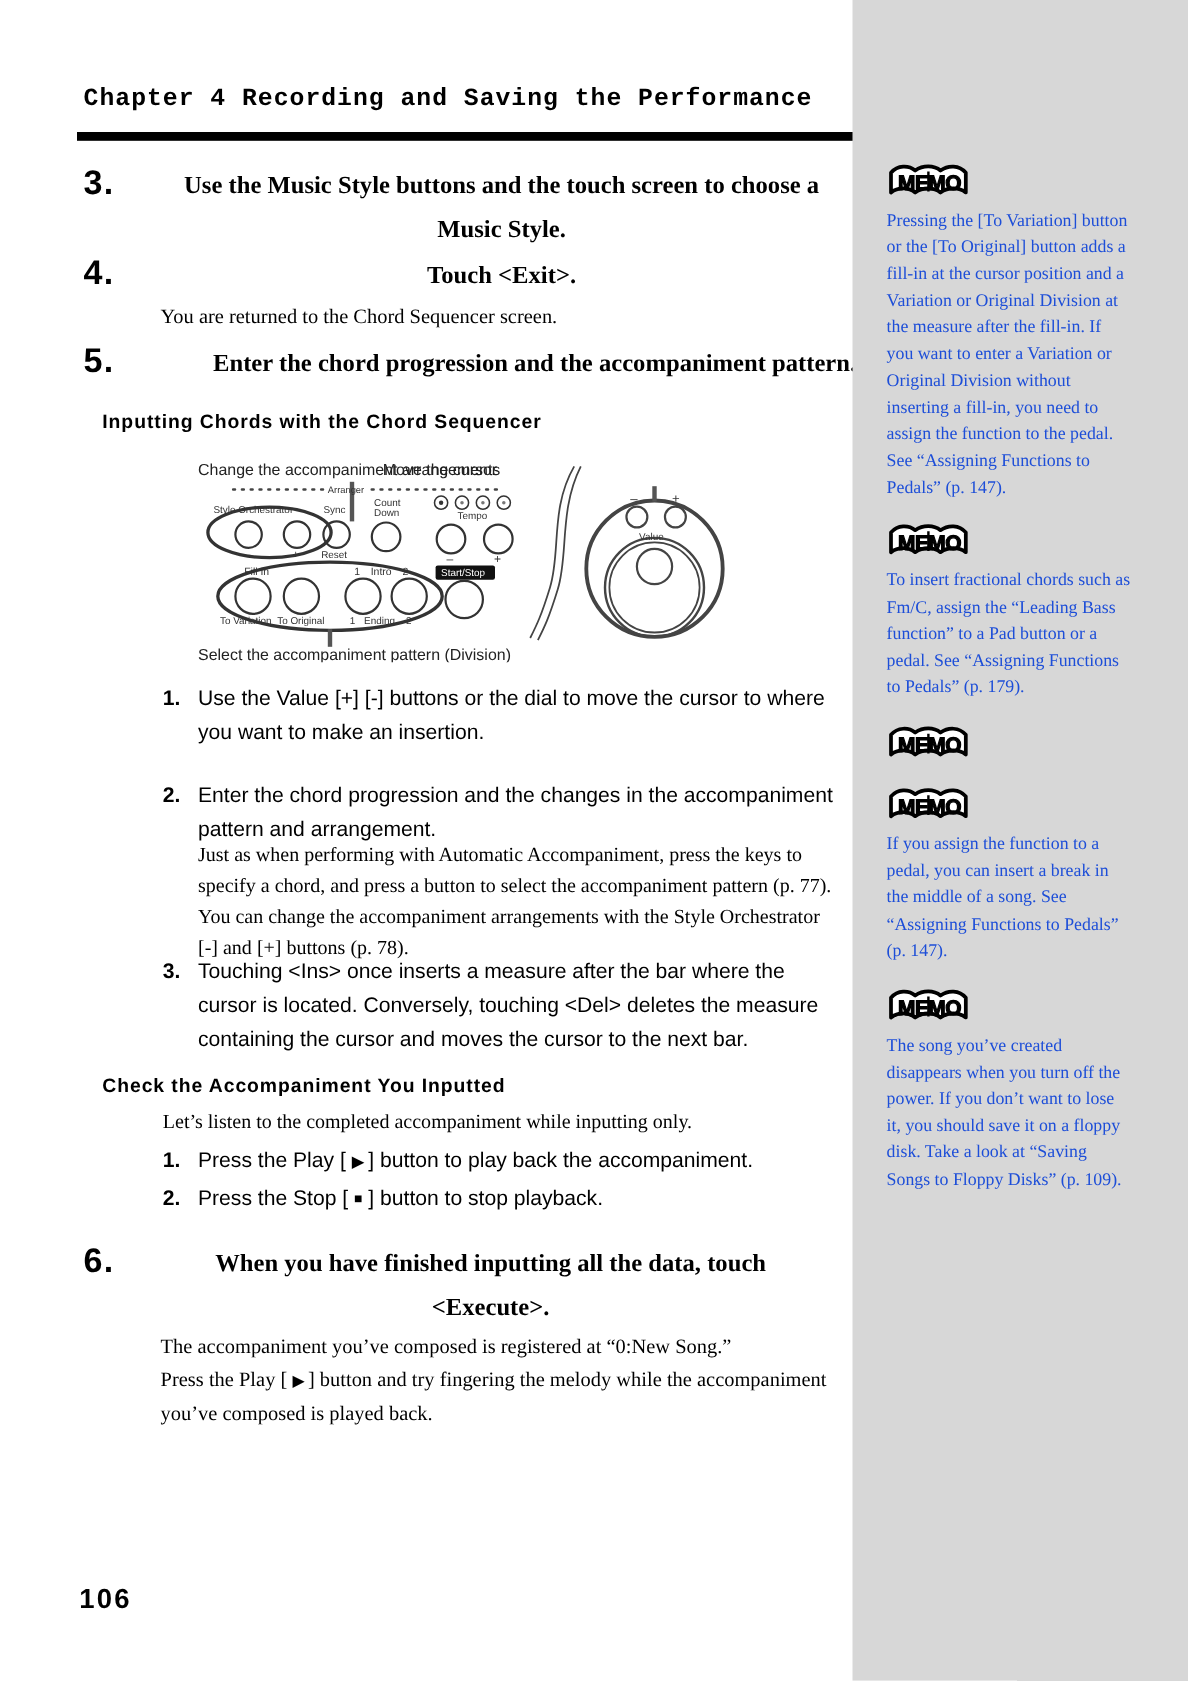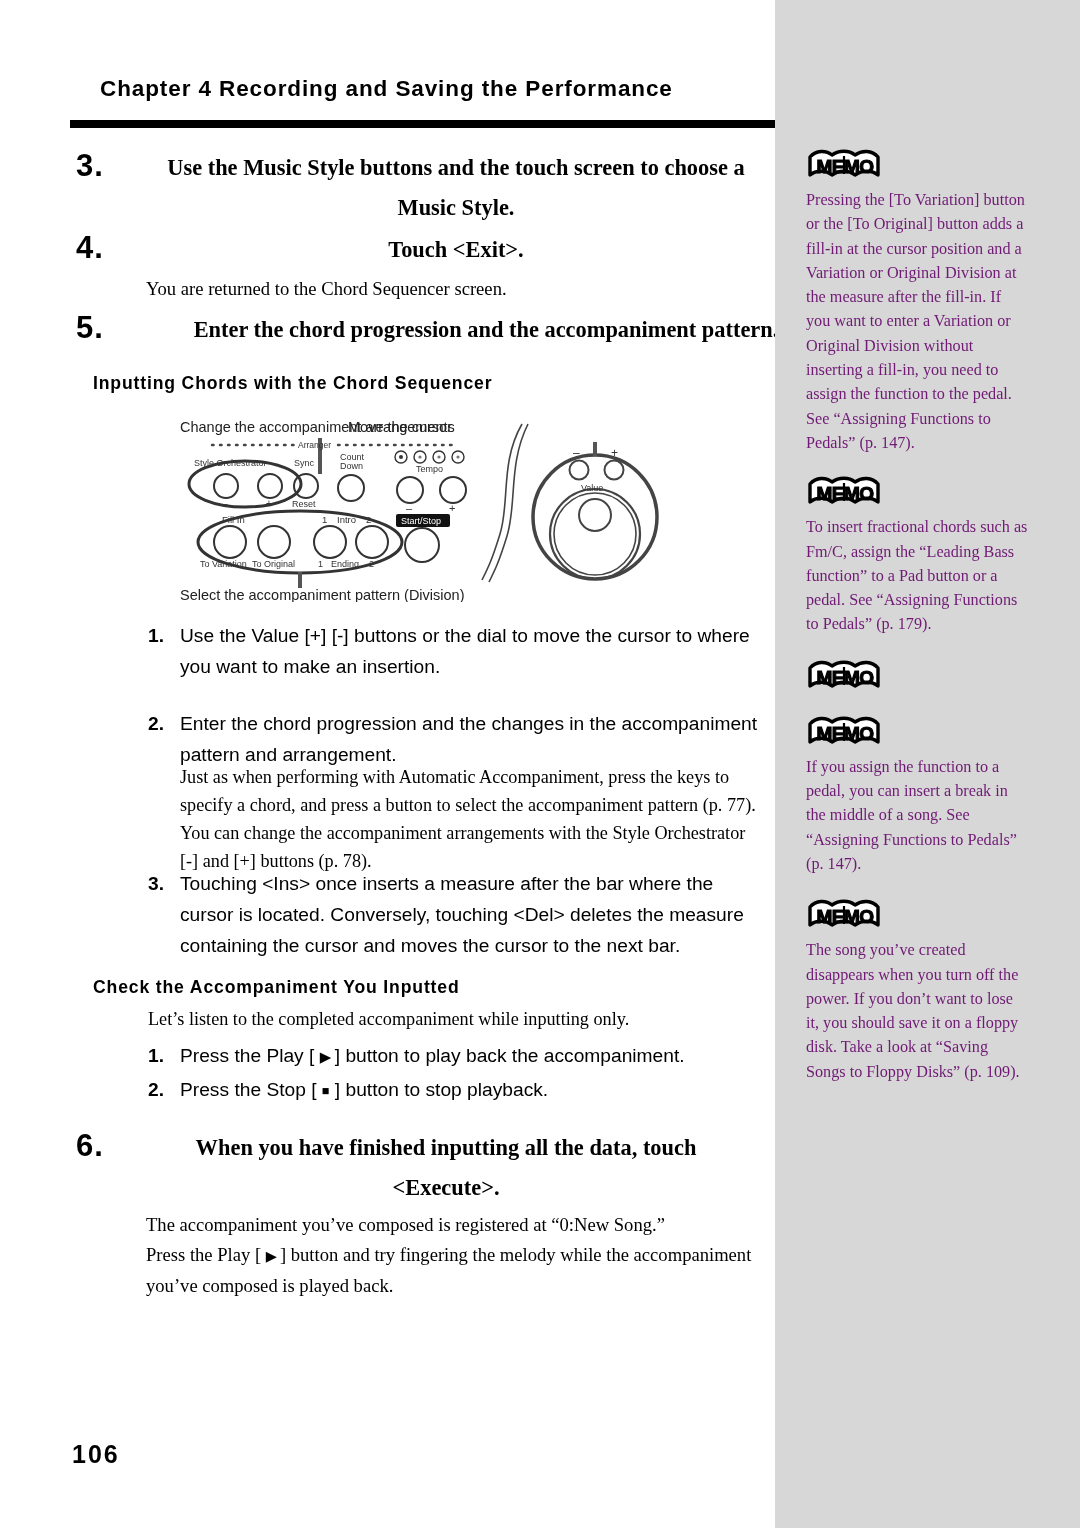--- a/index.html
+++ b/index.html
@@ -40,44 +40,43 @@
     height: 34px;
     position: relative;
     margin-bottom: 6px;
   }
   .memo-icon svg { display: block; }
 
   .memo-text {
     font-family: "Liberation Serif", serif;
     font-size: 16.2px;
     line-height: 24.3px;
-    color: #701a75;
+    color: #1d4ed8;
     text-align: left;
   }
 
   
   #main {
     position: absolute;
     left: 0;
     top: 0;
     width: 775px;
     height: 1528px;
     background: #ffffff;
   }
 
   #chapter-title {
     position: absolute;
     left: 76px;
     top: 76px;
-    font-family: Liberation Sans, sans-serif;
+    font-family: Liberation Mono, monospace;
     font-weight: bold;
     font-size: 22.5px;
     letter-spacing: 0.9px;
     white-space: nowrap;
-    margin-left: 24px;
   }
 
   #header-rule {
     position: absolute;
     left: 70px;
     top: 120px;
     width: 938px;
     height: 8px;
     background: #000000;
   }

